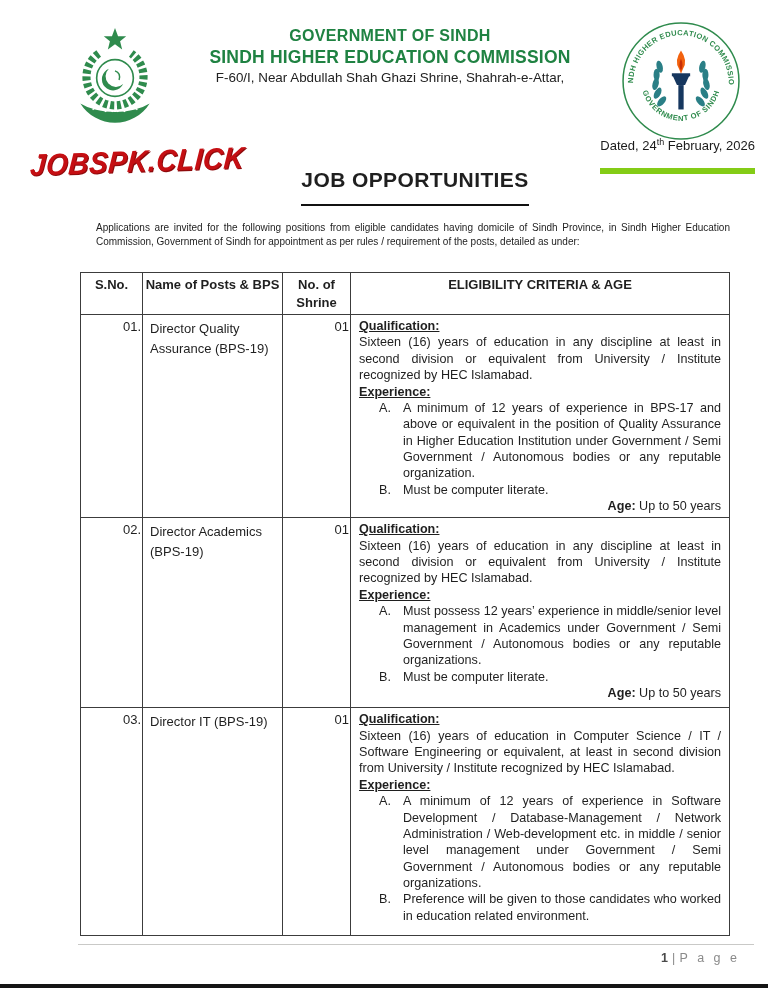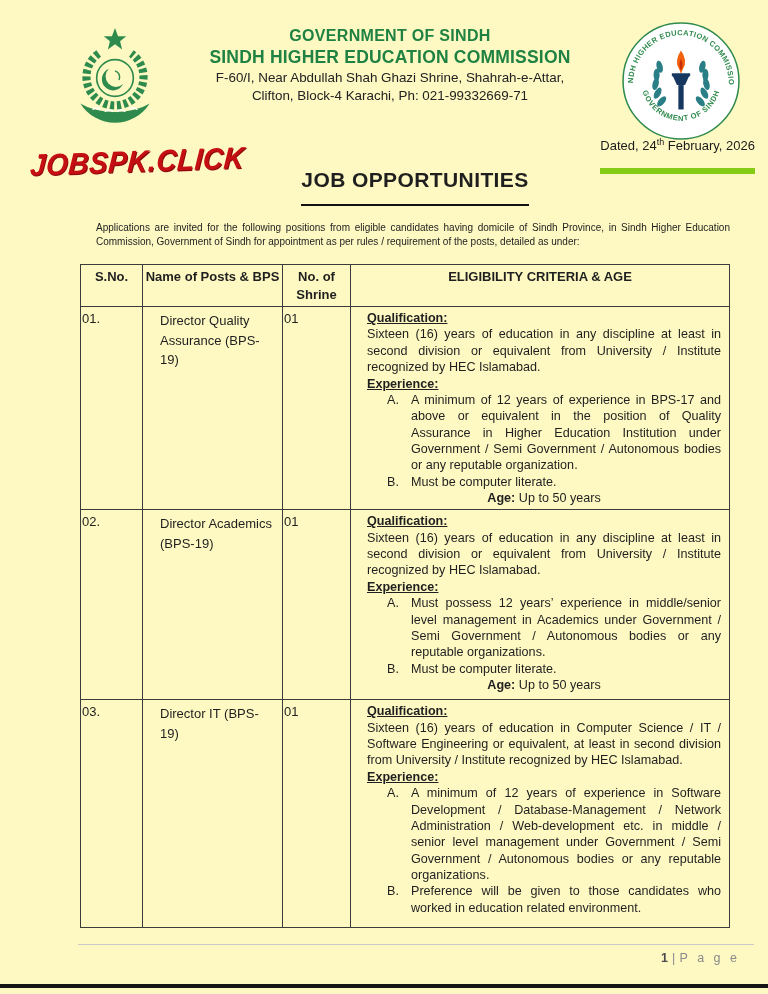--- a/index.html
+++ b/index.html
@@ -1,19 +1,19 @@
 <!DOCTYPE html>
 <html><head>
 <meta charset="utf-8">
 <style>
   html,body{margin:0;padding:0;}
   body{background:#e9e9e7;font-family:"Liberation Sans",sans-serif;}
   .page{
     position:relative;width:768px;height:994px;margin:0 auto;
-    background:#fef9c3;color:#1f1f1f;overflow:hidden;
+    background:#ffffff;color:#1f1f1f;overflow:hidden;
   }
 
   
   .emblem-left{position:absolute;left:64px;top:26px;width:102px;height:106px;}
   .logo-right{position:absolute;left:620px;top:20px;width:122px;height:122px;}
   .header-text{position:absolute;left:160px;top:26px;width:460px;text-align:center;line-height:1.25;}
   .gov-line{color:var(--green);font-weight:bold;font-size:16px;letter-spacing:.3px;}
   .org-line{color:var(--green);font-weight:bold;font-size:17.5px;letter-spacing:.2px;margin-top:1px;}
   .addr{font-size:13.4px;margin-top:1px;color:#222;}
   .contact{font-size:13.4px;margin-top:1px;color:#222;}
@@ -28,31 +28,31 @@
     color:#c50f13;letter-spacing:.5px;transform:rotate(-2deg) skewX(-6deg) scaleY(1.08);
     text-shadow:1px 1px 0 #8d0a0c;white-space:nowrap;
   }
 
   .doc-title{position:absolute;left:160px;top:168px;width:510px;text-align:center;}
   .doc-title span{font-size:21px;font-weight:bold;letter-spacing:.4px;border-bottom:2.5px solid #111;padding-bottom:13px;}
 
   .intro{position:absolute;left:78px;top:211px;width:634px;font-size:10px;line-height:1.38;text-align:justify;color:#1d1d1d;margin-left:18px;}
 
   
-  table.jobs{position:absolute;left:80px;top:264px;width:649px;border-collapse:collapse;table-layout:fixed;}
+  table.jobs{position:absolute;left:80px;top:272px;width:649px;border-collapse:collapse;table-layout:fixed;}
   table.jobs th,table.jobs td{border:1px solid #3c3c3c;vertical-align:top;}
   table.jobs th{font-size:13px;font-weight:bold;text-align:center;padding:3px 2px;line-height:1.35;}
-  td.c-sno,td.c-cnt{text-align:left;font-size:13px;padding-top:4px;margin-left:12px;}
-  td.c-post{font-size:13px;line-height:1.5;padding:4px 5px 0 17px;}
-  td.c-elig{font-size:12.6px;line-height:1.3;padding:3px 8px 3px 16px;text-align:justify;}
+  td.c-sno,td.c-cnt{text-align:right;font-size:13px;padding-top:4px;margin-left:12px;}
+  td.c-post{font-size:13px;line-height:1.5;padding:4px 5px 0 7px;}
+  td.c-elig{font-size:12.6px;line-height:1.3;padding:3px 8px 3px 8px;text-align:justify;}
   .crit-h{font-weight:bold;text-decoration:underline;text-align:left;}
   .abc{display:flex;margin-left:20px;}
   .abc .ltr{flex:none;width:24px;}
   .abc .txt{flex:1;text-align:justify;}
-  .age-line{text-align:center;}
+  .age-line{text-align:right;}
   .age-line b{font-weight:bold;}
 
   
   .footer-rule{position:absolute;left:78px;top:944px;width:676px;border-top:1.5px solid #c9c9c7;}
   .page-num{position:absolute;top:951px;right:28px;font-size:12.5px;color:#8a8a8a;letter-spacing:.5px;}
   .page-num .n{color:#4a4a4a;font-weight:bold;letter-spacing:0;}
   .page-num .w{letter-spacing:3px;}
   .bottom-edge{position:absolute;left:0;top:984px;width:768px;height:4px;background:#151515;}
 
   :root{--green:#1f8242;--teal:#2a7f86;--navy:#16375f;--flame:#f2620f;}
@@ -78,21 +78,20 @@
         <path d="M 52 84 q 4 -3 8 0"></path>
         <path d="M 64 82 q 4 -3 8 0"></path>
       </g>
     </svg>
   </div>
 
   <div class="header-text">
     <div class="gov-line">GOVERNMENT OF SINDH</div>
     <div class="org-line">SINDH HIGHER EDUCATION COMMISSION</div>
     <div class="addr">F-60/I, Near Abdullah Shah Ghazi Shrine, Shahrah-e-Attar,</div>
-    <div class="addr">Clifton, Block-4 Karachi, Ph: 021-99332669-71</div>
   </div>
 
   <div class="logo-right">
     <svg viewBox="0 0 120 120" width="122" height="122">
       <circle cx="60" cy="60" r="57" fill="#ffffff" stroke="#2f8b4d" stroke-width="1.5"></circle>
       <defs>
         <path id="arcTop" d="M 13 62 A 47 47 0 0 1 107 62"></path>
         <path id="arcBot" d="M 21 60 A 39 39 0 0 0 99 60"></path>
       </defs>
       <text font-size="7.4" font-weight="bold" fill="#2f8b4d" letter-spacing="0.4" font-family="Liberation Sans, sans-serif">

